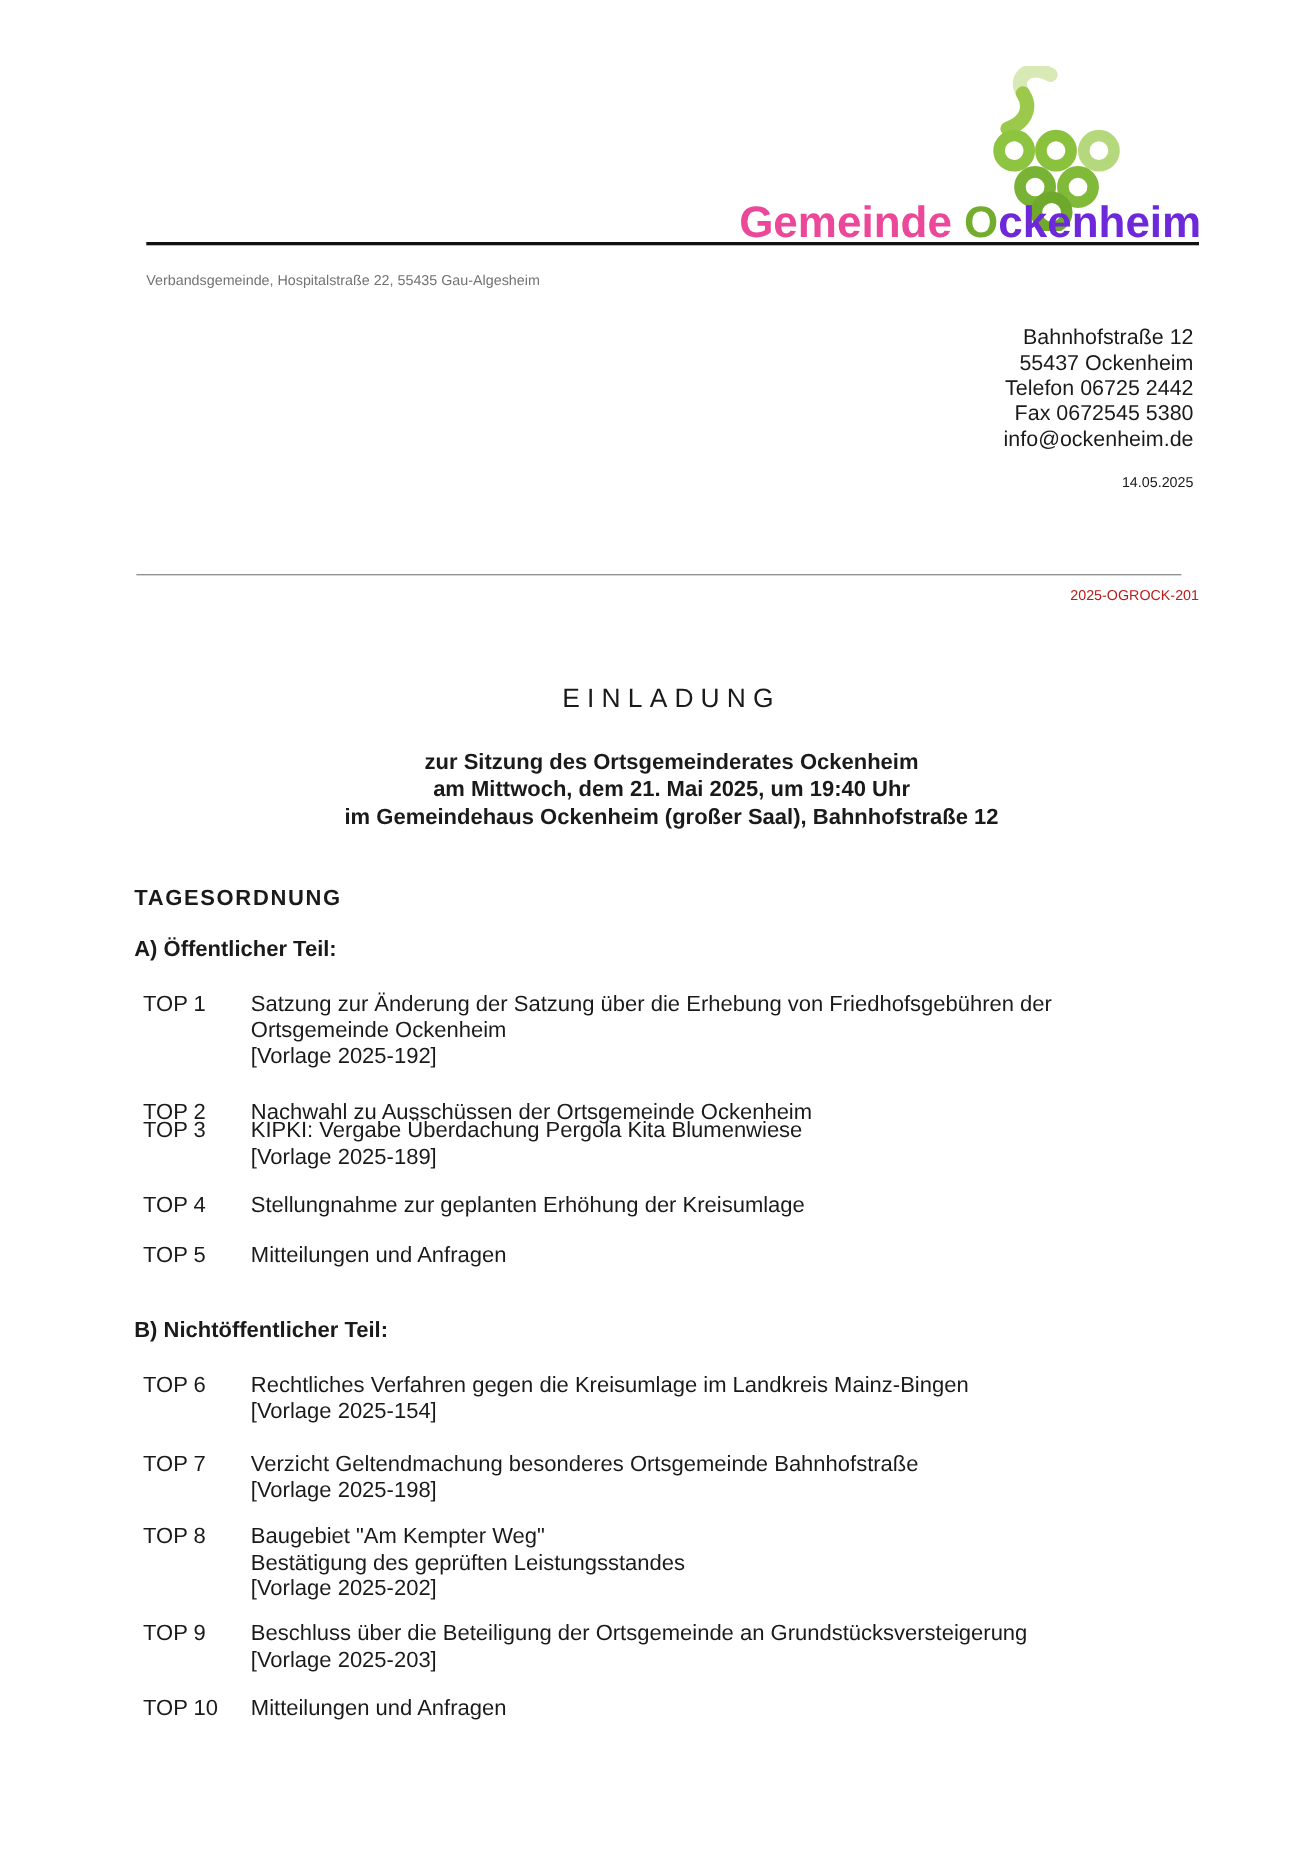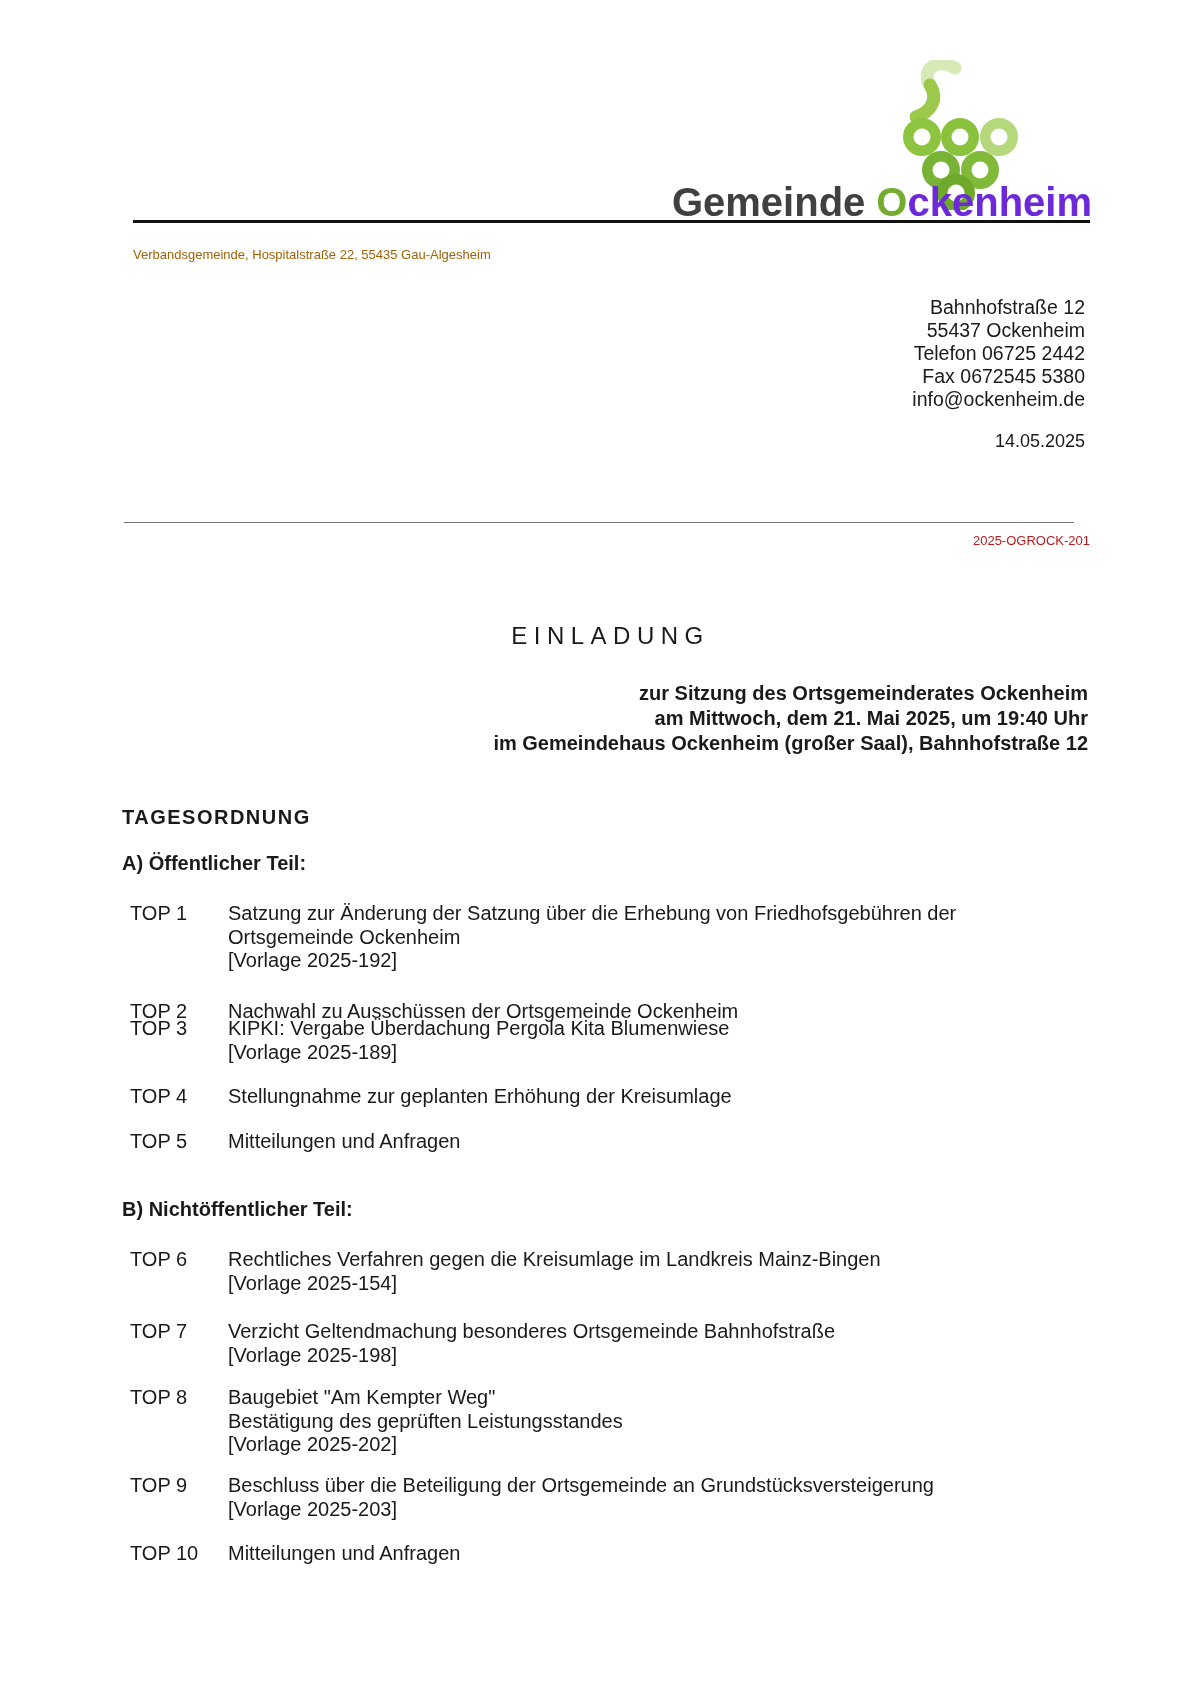--- a/index.html
+++ b/index.html
@@ -12,35 +12,35 @@
     color:#1a1a1a;
     overflow:hidden;
   }
   
   .logo-svg{position:absolute;left:830px;top:60px;width:215px;height:150px;z-index:1;}
   .logo-text{
     position:absolute;top:182px;right:98px;z-index:2;
     font-size:40px;font-weight:700;line-height:1;
     white-space:nowrap;letter-spacing:0px;
   }
-  .logo-red{color:#404040;}
+  .logo-red{color:#ec4899;}
   .logo-green{display:inline-block;color:#6d28d9;margin-left:11px;}
   .logo-green::first-letter{color:#74ad2e;}
   
   .rule-black{position:absolute;left:133px;top:220px;width:957px;height:3px;background:#111;}
   .rule-thin{position:absolute;left:124px;top:522px;width:950px;height:1px;background:#777;}
   
-  .sender{position:absolute;left:133px;top:247px;font-size:13px;color:#a16207;}
+  .sender{position:absolute;left:133px;top:247px;font-size:13px;color:#737373;}
   .contact{position:absolute;right:105px;top:296px;text-align:right;font-size:19.5px;line-height:23px;}
-  .date{position:absolute;right:105px;top:431px;text-align:right;font-size:18px;}
+  .date{position:absolute;right:105px;top:431px;text-align:right;font-size:13px;}
   .refnum{position:absolute;right:100px;top:533px;text-align:right;font-size:13px;color:#b91c1c;}
   
   .title-wrap{position:absolute;left:133px;top:622px;width:955px;text-align:center;}
   .title{font-size:24px;font-weight:400;letter-spacing:6.5px;}
-  .subtitle-wrap{position:absolute;left:133px;top:681px;width:955px;text-align:right;
+  .subtitle-wrap{position:absolute;left:133px;top:681px;width:955px;text-align:center;
     font-size:20px;font-weight:700;line-height:25px;}
   
   .agenda-title{position:absolute;left:122px;top:806px;font-size:20px;font-weight:700;letter-spacing:1.5px;}
   .section-head{position:absolute;left:122px;font-size:20px;font-weight:700;}
   .top-row{position:absolute;left:130px;right:90px;display:flex;font-size:20px;line-height:23.5px;}
   .top-label{width:98px;flex:0 0 98px;}
   .top-text{flex:1;}
 </style>
 </head>
 <body>

